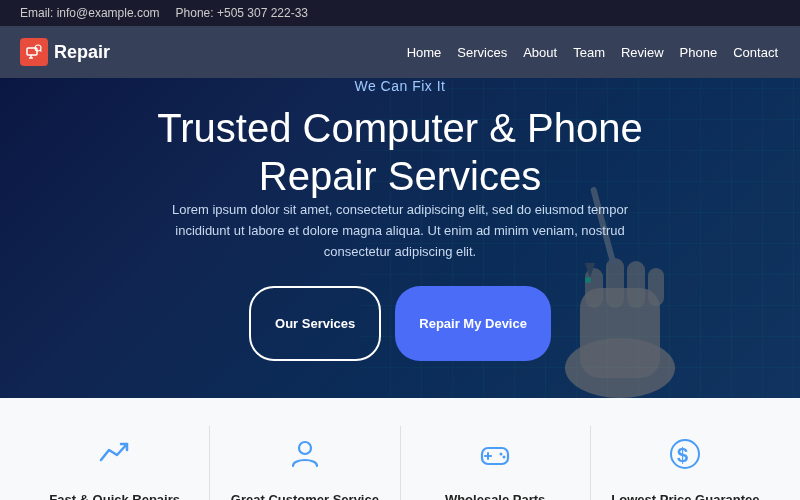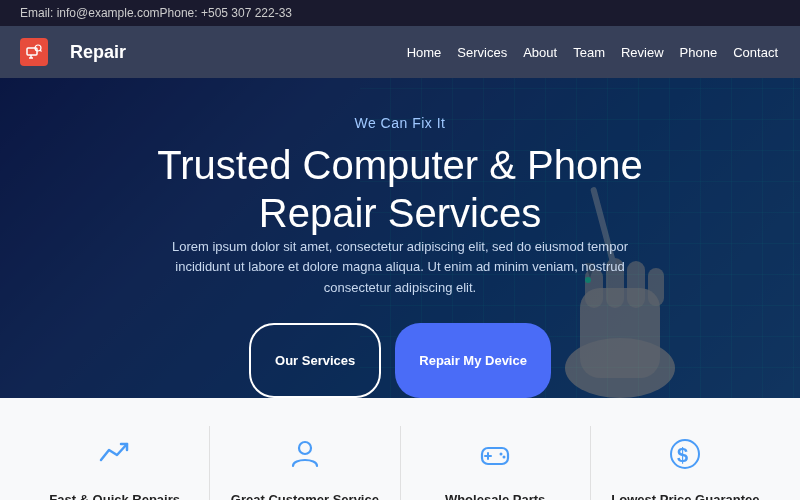--- a/index.html
+++ b/index.html
@@ -8,52 +8,52 @@
     
     .top-bar {
       background: #1a1a2e;
       color: #ccc;
       font-size: 12px;
       padding: 6px 20px;
       display: flex;
       justify-content: space-between;
       align-items: center;
     }
-    .top-bar-left { display: flex; }
+    .top-bar-left { display: flex; gap: 16px; }
     .top-bar-right { display: flex; align-items: center; gap: 10px; }
     .social-icons { display: flex; gap: 8px; margin-left: 10px; }
     .social-icon {
       width: 20px; height: 20px; border: 1px solid #555;
       border-radius: 3px; display: flex; align-items: center; justify-content: center;
       font-size: 11px; color: #ccc; cursor: pointer;
     }
 
     
     .header {
       background: rgba(20, 30, 60, 0.85);
       padding: 0 20px;
       display: flex;
       justify-content: space-between;
       align-items: center;
       height: 52px;
       position: relative;
       z-index: 10;
     }
-    .logo { display: flex; align-items: center; gap: 22px; color: #fff; font-size: 18px; font-weight: bold; }
+    .logo { display: flex; align-items: center; gap: 6px; color: #fff; font-size: 18px; font-weight: bold; }
     .logo-icon { width: 28px; height: 28px; background: #e74c3c; border-radius: 4px; display: flex; align-items: center; justify-content: center; font-size: 14px; }
     .nav { display: flex; gap: 12px; }
     .nav-item { color: #fff; font-size: 13px; cursor: pointer; text-decoration: none; padding: 4px 2px; }
 
     
     .hero {
       position: relative;
       height: 320px;
       background: linear-gradient(135deg, #0d1b4b 0%, #1a3a6b 30%, #0e4a7a 60%, #1a5c8a 100%);
       display: flex;
-      align-items: flex-end;
+      align-items: flex-start;
       justify-content: center;
       overflow: hidden;
     }
     .hero-bg-overlay {
       position: absolute; inset: 0;
       background: rgba(10, 20, 60, 0.55);
     }
     
     .hero-circuit {
       position: absolute; right: 0; top: 0; bottom: 0; width: 55%;

